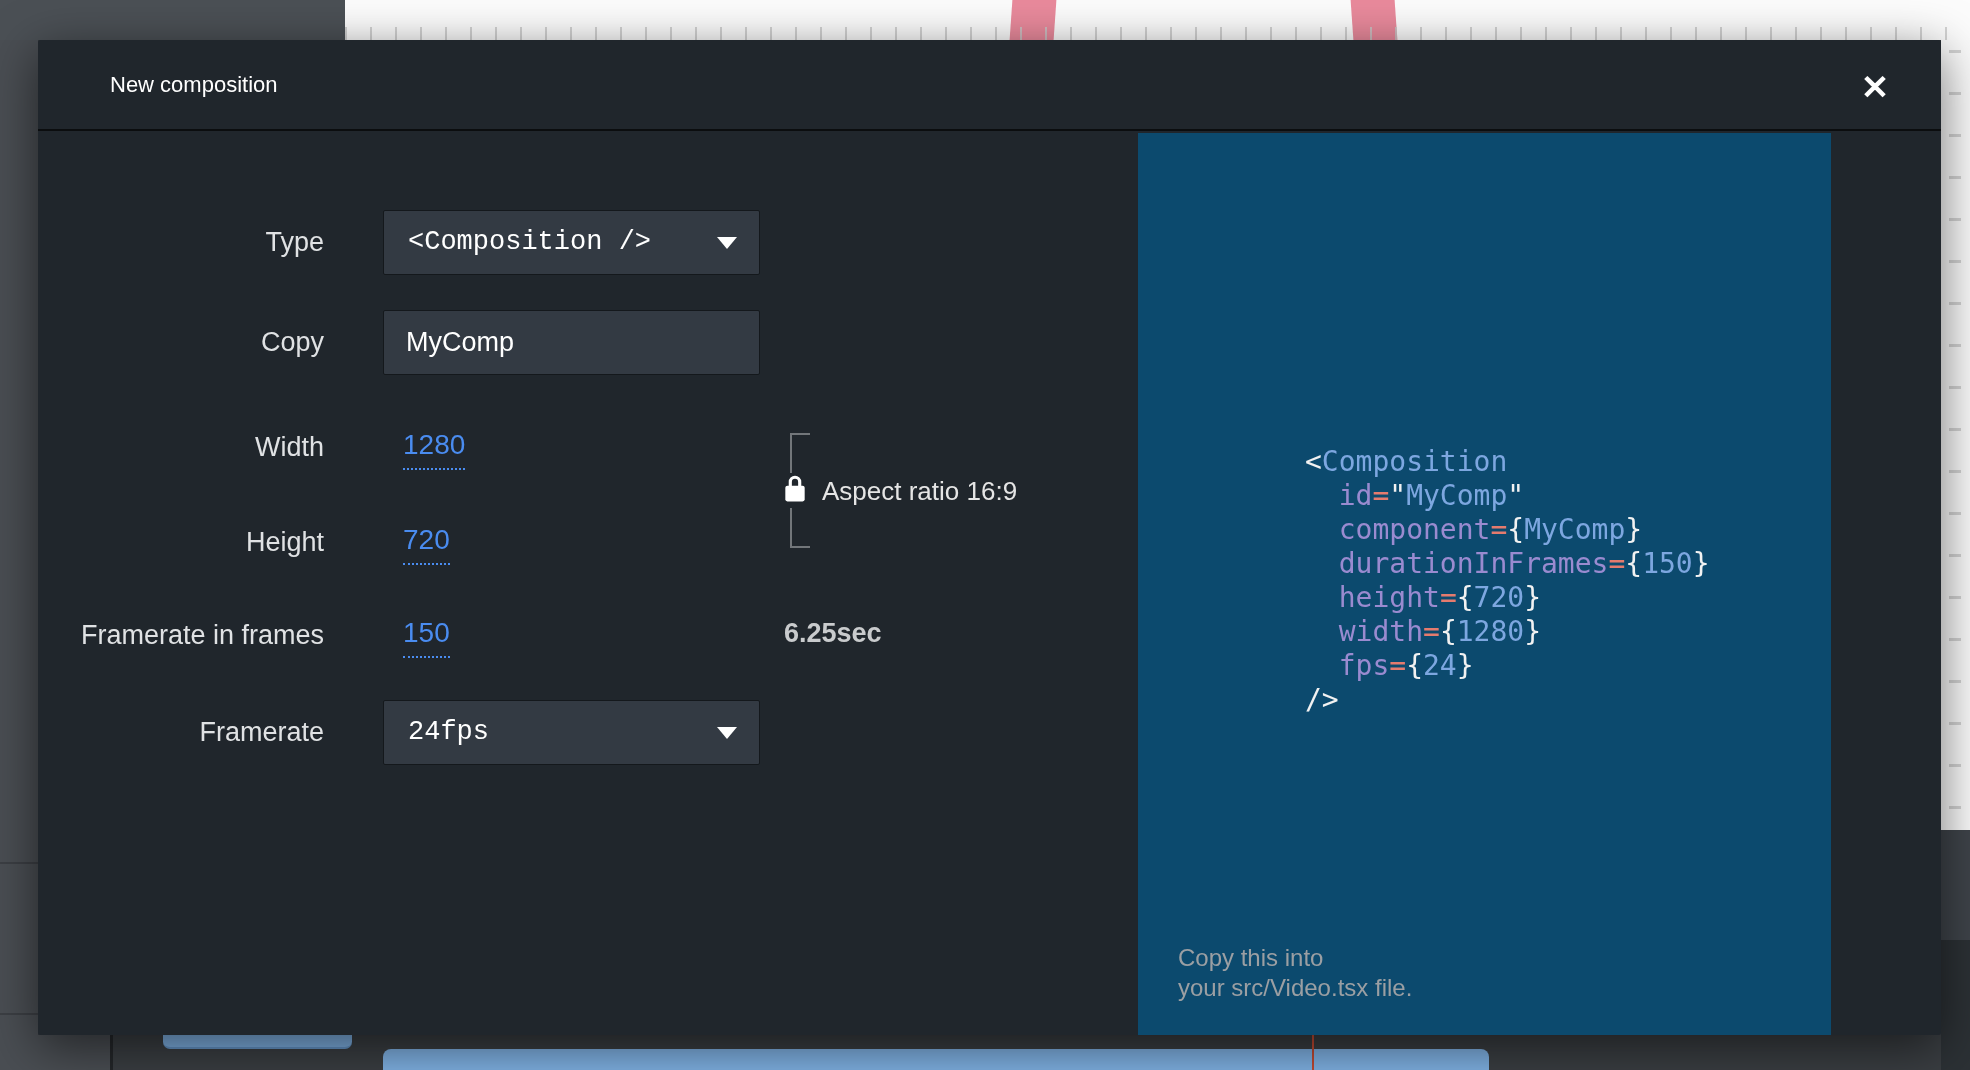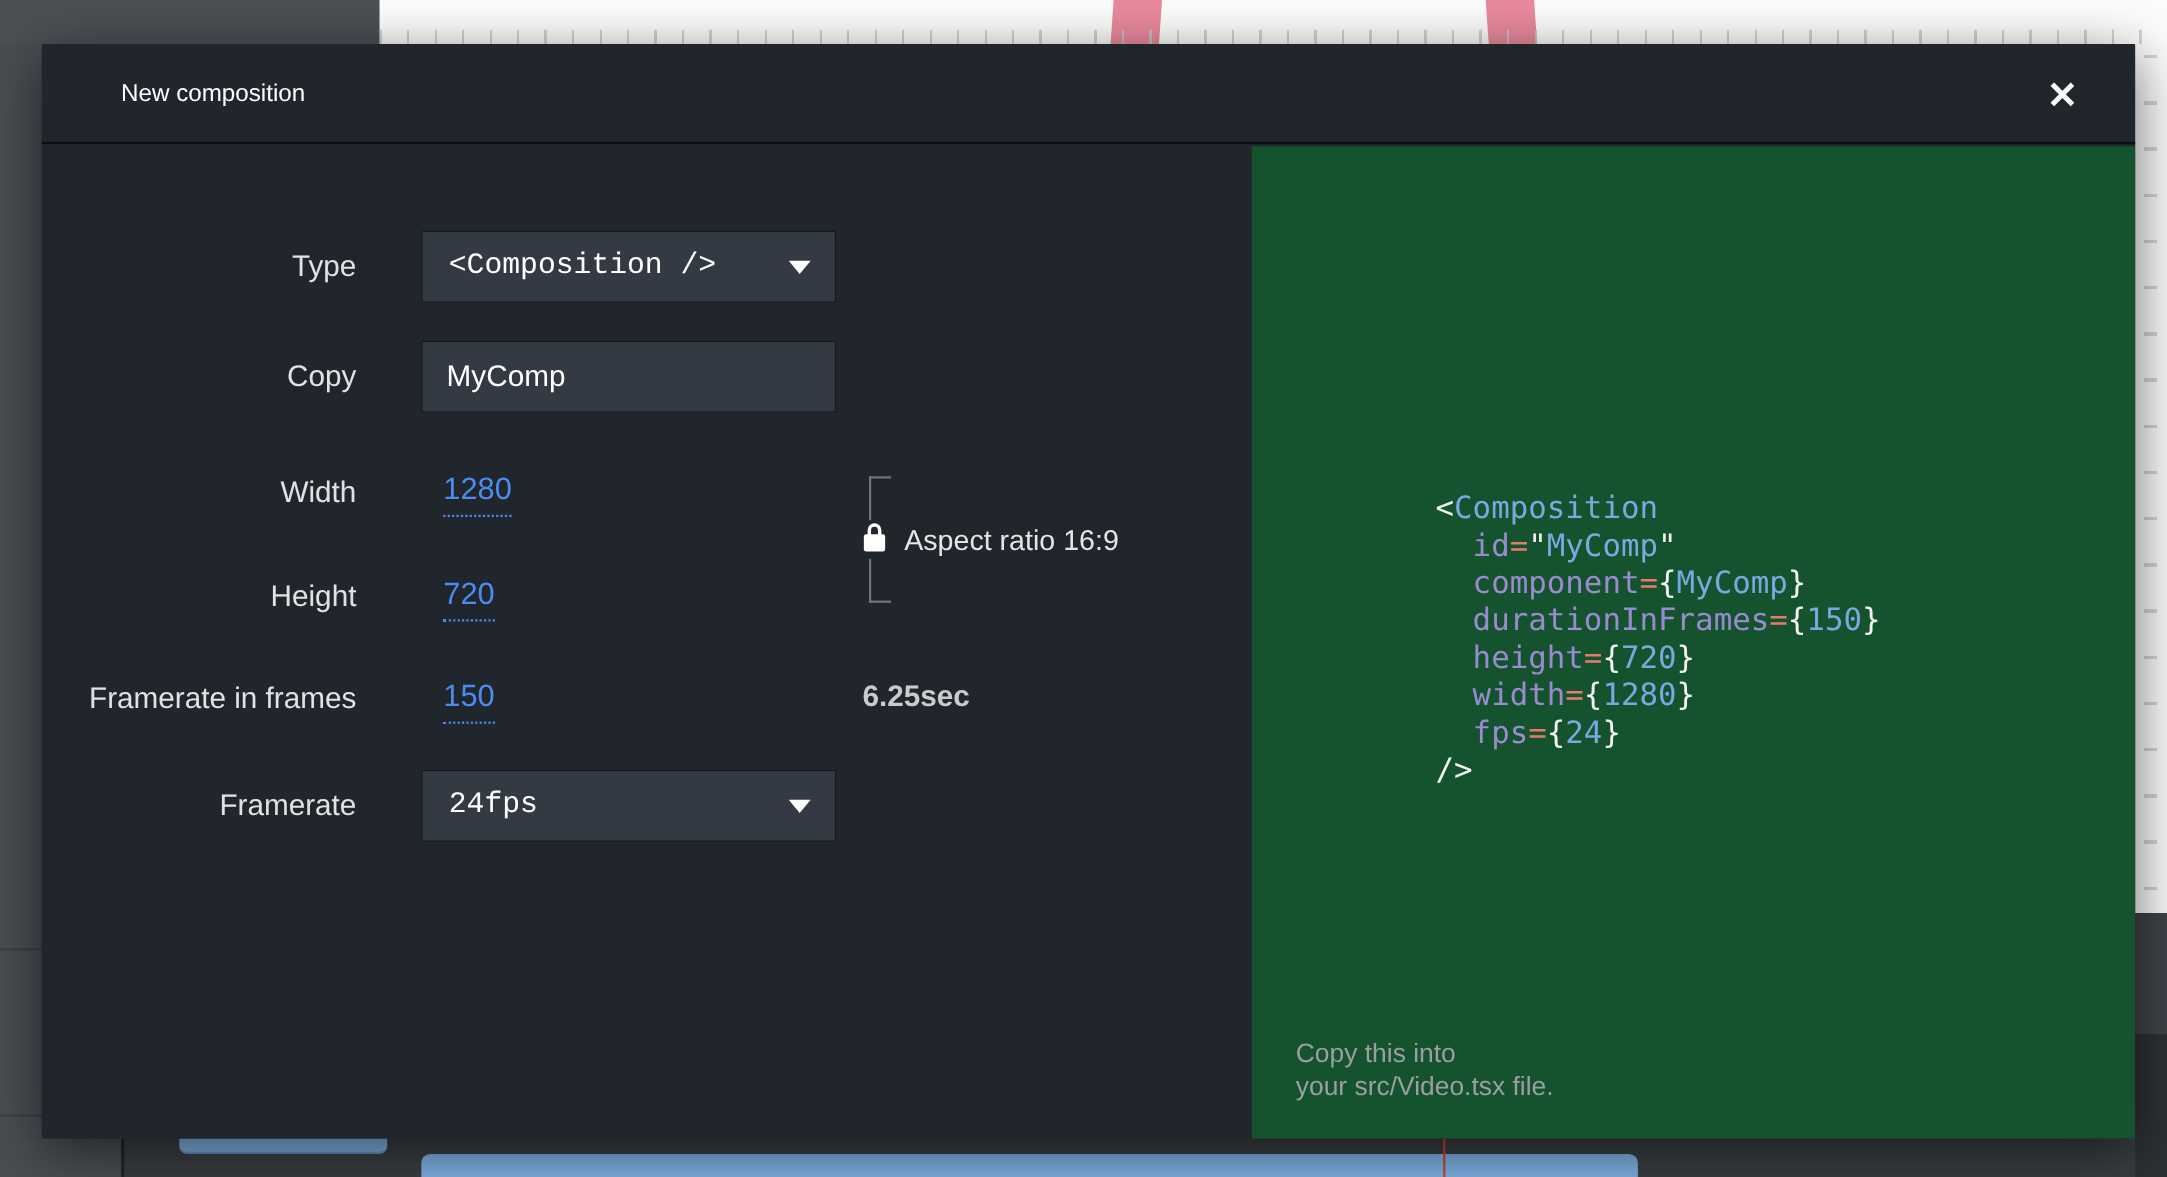--- a/index.html
+++ b/index.html
@@ -35,21 +35,21 @@
       background:#20262c; border-radius:2px; box-shadow:0 12px 50px rgba(0,0,0,.55); }
   .dialog-header { position:absolute; left:0; top:0; width:100%; height:91px;
       border-bottom:2px solid #0b0d0f; }
   .dialog-title { position:absolute; left:28px; top:50%; transform:translateY(-50%);
       font-size:22px; font-weight:400; color:#ffffff;margin-left:44px; }
   .close-btn { position:absolute; left:1812px; top:22px; width:50px; height:50px;
       background:none; border:none; color:#ffffff; font-size:34px; font-weight:bold;
       cursor:pointer; line-height:50px; text-align:center; }
 
   .form-panel { position:absolute; left:0; top:93px; width:1247px; height:902px;padding-left:40px; }
-  .code-panel { position:absolute; left:1100px; top:93px; width:803px; height:902px; background:#14532d; }
+  .code-panel { position:absolute; left:1100px; top:93px; width:693px; height:902px; background:#0c4a6e; }
 
   .form-row { position:absolute; left:0; right:0; }
   .form-label { position:absolute; left:0; top:0; width:286px; text-align:right;
       font-size:27px; color:#e0e2e4; }
   .lh-control { line-height:65px; }
   .lh-text { line-height:38px; }
 
   .select-box { position:absolute; left:345px; top:0; width:377px; height:65px;
       background:#333a43; border:1px solid #14181c; border-radius:2px; cursor:pointer; }
   .select-box .select-value { position:absolute; left:24px; top:0; line-height:63px;

